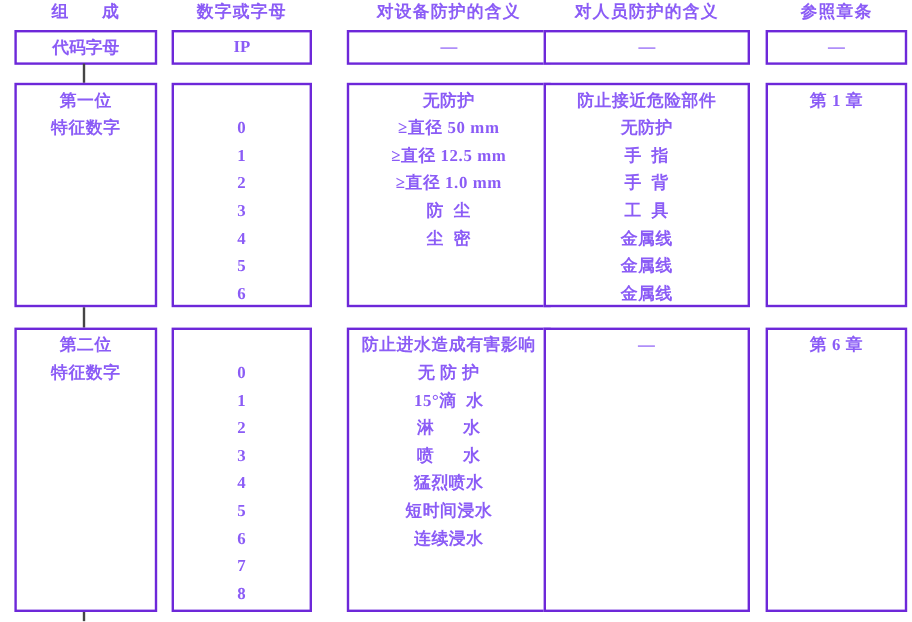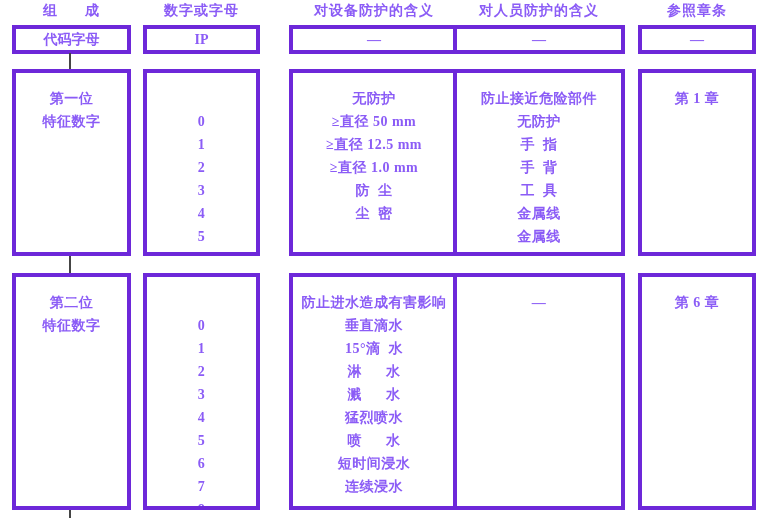--- a/index.html
+++ b/index.html
@@ -11,30 +11,30 @@
     font-weight:bold;
     color:#8b5cf6;
     overflow:hidden;
   }
   .colhead{
     position:absolute;top:2px;height:18px;line-height:18px;
     text-align:center;font-size:14px;letter-spacing:1px;white-space:pre;
   }
   .box{
     position:absolute;
-    border:4px solid #6d28d9;
+    border:2px solid #6d28d9;
     background:#ffffff;
     box-sizing:border-box;
     overflow:hidden;
   }
   .cell-single{
     display:flex;align-items:center;justify-content:center;
     font-size:14px;white-space:pre;
   }
-  .block{padding-top:14px;}
+  .block{padding-top:2px;}
   .ln{
     height:23px;line-height:23px;text-align:center;
     font-size:14px;white-space:pre;letter-spacing:0.5px;
   }
   .connector{
     position:absolute;left:69px;width:2px;background:#454545;
   }
   
   .c1{left:12px;width:119px;}
   .c2{left:143px;width:117px;}
@@ -119,26 +119,25 @@
     <div class="ln">3</div>
     <div class="ln">4</div>
     <div class="ln">5</div>
     <div class="ln">6</div>
     <div class="ln">7</div>
     <div class="ln">8</div>
   </div>
 
   <div class="box block blk2 c3">
     <div class="ln">防止进水造成有害影响</div>
-    <div class="ln">垂直滴水</div>
+    <div class="ln">无 防 护</div>
     <div class="ln">15°滴  水</div>
     <div class="ln">淋      水</div>
-    <div class="ln">溅      水</div>
+    <div class="ln">喷      水</div>
     <div class="ln">猛烈喷水</div>
-    <div class="ln">喷      水</div>
     <div class="ln">短时间浸水</div>
     <div class="ln">连续浸水</div>
   </div>
 
   <div class="box block blk2 c4">
     <div class="ln">—</div>
   </div>
 
   <div class="box block blk2 c5">
     <div class="ln">第 6 章</div>

